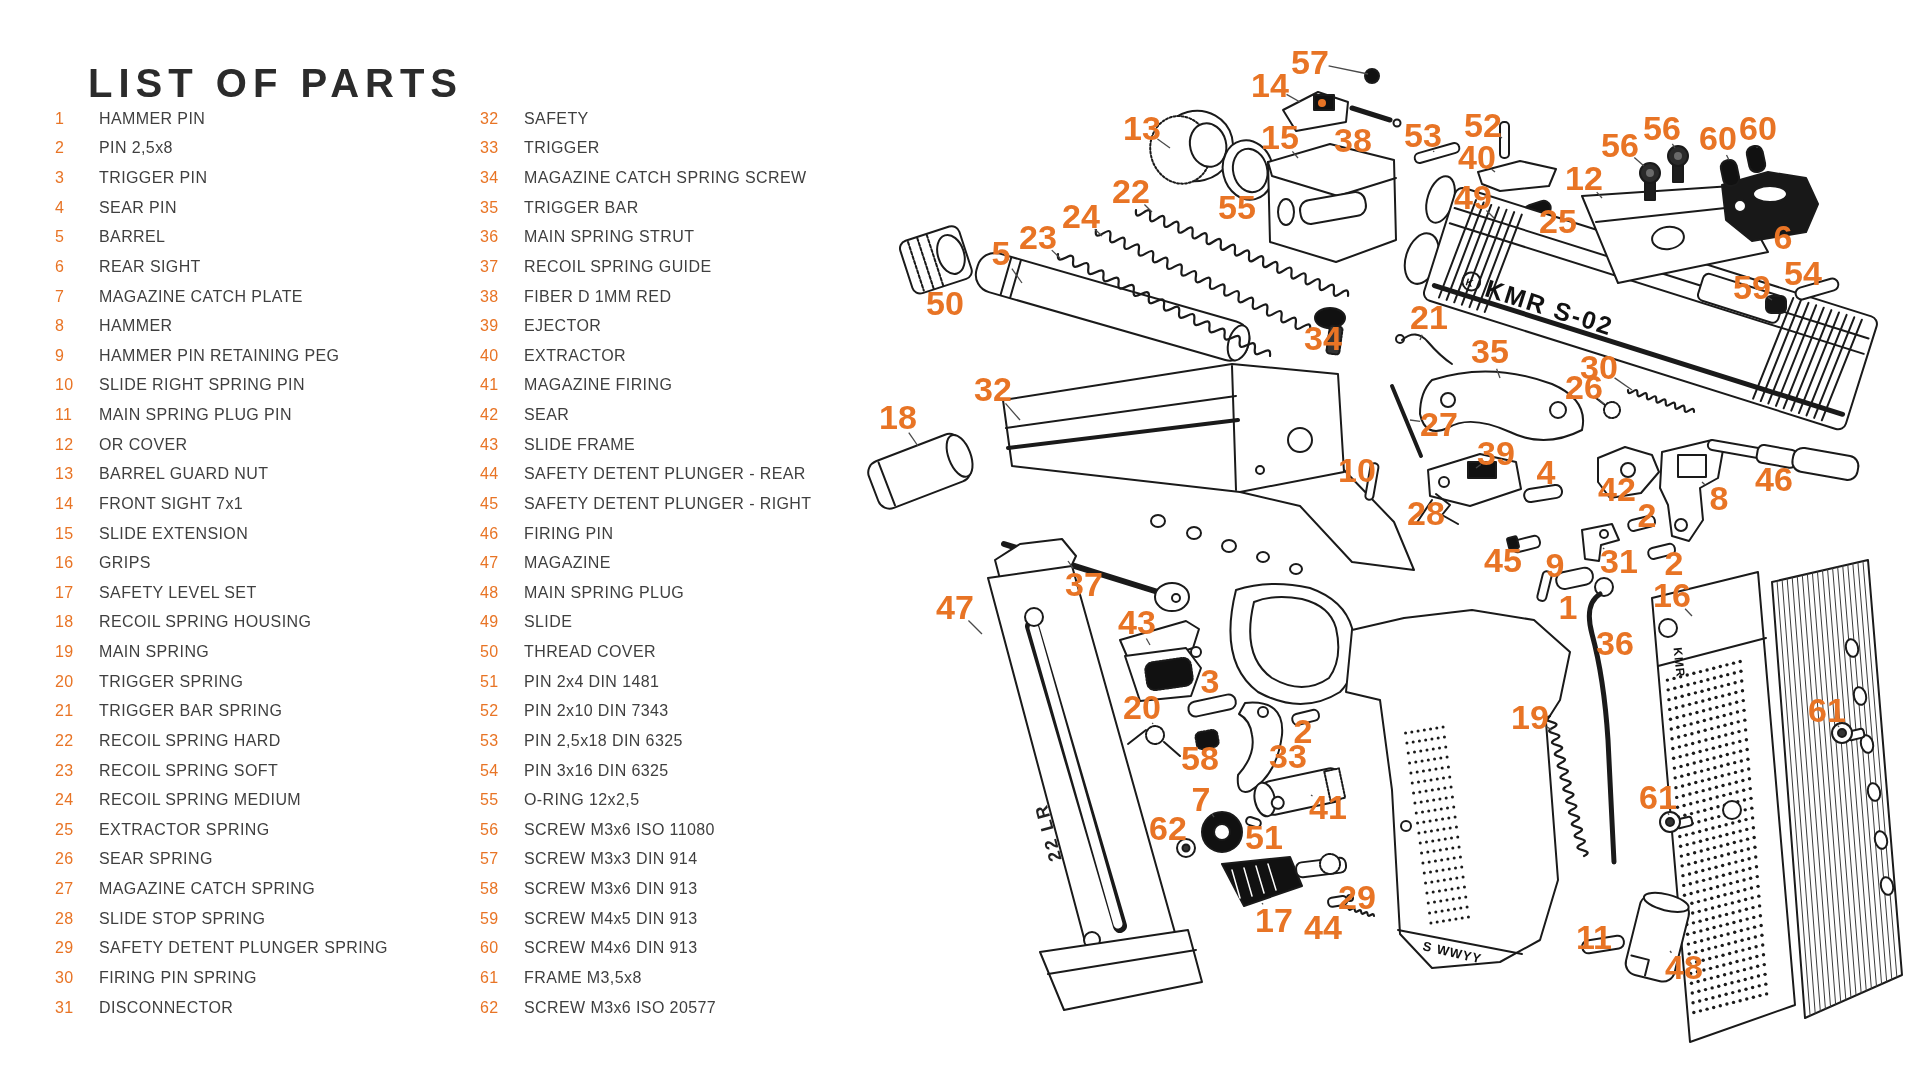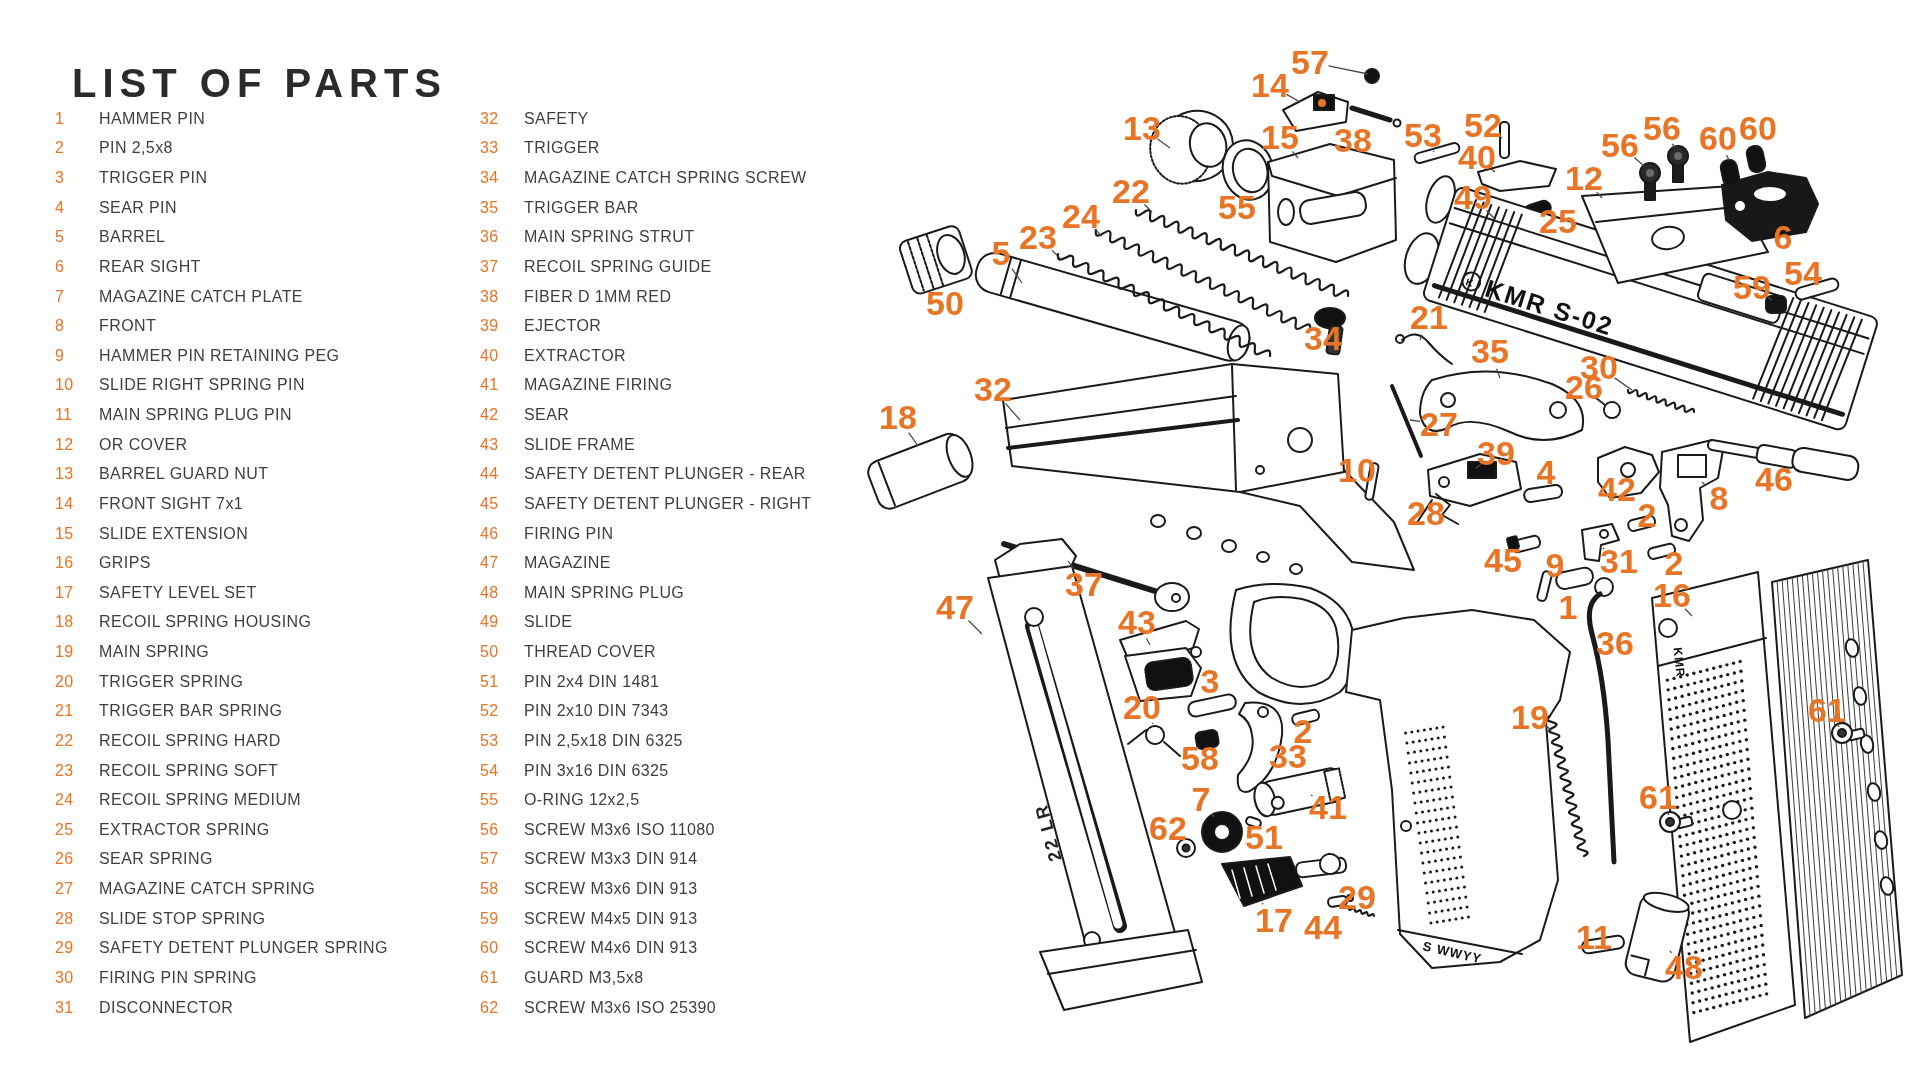--- a/index.html
+++ b/index.html
@@ -1,18 +1,18 @@
 <!DOCTYPE html>
 <html><head>
 <meta charset="utf-8">
 <style>
   html,body{margin:0;padding:0;background:#ffffff;}
   body{width:1920px;height:1072px;position:relative;overflow:hidden;
        font-family:"Liberation Sans",sans-serif;}
-  .page-title{position:absolute;left:72px;top:34px;font-size:40px;font-weight:700;
+  .page-title{position:absolute;left:88px;top:34px;font-size:40px;font-weight:700;
        letter-spacing:6px;color:#2b2b2b;white-space:nowrap;}
   .parts-col{position:absolute;top:104px;}
   #col1{left:55px;width:400px;}
   #col2{left:480px;width:420px;}
   .part-row{height:29.63px;display:flex;align-items:center;}
   .part-num{width:44px;color:#e87425;font-size:16px;font-weight:400;letter-spacing:.4px;}
   .part-lbl{color:#3f3f3f;font-size:16px;letter-spacing:.4px;white-space:nowrap;}
   #diagram{position:absolute;left:0;top:0;width:1920px;height:1072px;}
   svg{display:block;}
   .callout-num{font-family:"Liberation Sans",sans-serif;font-size:34px;font-weight:600;}
@@ -45,21 +45,21 @@
     <div class="part-row">
       <span class="part-num">6</span>
       <span class="part-lbl">REAR SIGHT</span>
     </div>
     <div class="part-row">
       <span class="part-num">7</span>
       <span class="part-lbl">MAGAZINE CATCH PLATE</span>
     </div>
     <div class="part-row">
       <span class="part-num">8</span>
-      <span class="part-lbl">FRONT</span>
+      <span class="part-lbl">HAMMER</span>
     </div>
     <div class="part-row">
       <span class="part-num">9</span>
       <span class="part-lbl">HAMMER PIN RETAINING PEG</span>
     </div>
     <div class="part-row">
       <span class="part-num">10</span>
       <span class="part-lbl">SLIDE RIGHT SPRING PIN</span>
     </div>
     <div class="part-row">
@@ -259,25 +259,25 @@
     <div class="part-row">
       <span class="part-num">59</span>
       <span class="part-lbl">SCREW M4x5 DIN 913</span>
     </div>
     <div class="part-row">
       <span class="part-num">60</span>
       <span class="part-lbl">SCREW M4x6 DIN 913</span>
     </div>
     <div class="part-row">
       <span class="part-num">61</span>
-      <span class="part-lbl">GUARD M3,5x8</span>
+      <span class="part-lbl">FRAME M3,5x8</span>
     </div>
     <div class="part-row">
       <span class="part-num">62</span>
-      <span class="part-lbl">SCREW M3x6 ISO 25390</span>
+      <span class="part-lbl">SCREW M3x6 ISO 20577</span>
     </div>
   </div>
 
 <div id="diagram">
 <svg id="svg" viewBox="0 0 1920 1072" width="1920" height="1072">
   <g id="art" stroke="#1a1a1a" stroke-width="2" fill="#ffffff" stroke-linejoin="round" stroke-linecap="round">
 
     <g transform="rotate(-18 937 260)">
       <rect x="905" y="232" width="62" height="55" rx="8"></rect>
       <line x1="915" y1="234" x2="915" y2="285" stroke-dasharray="3 2"></line>

